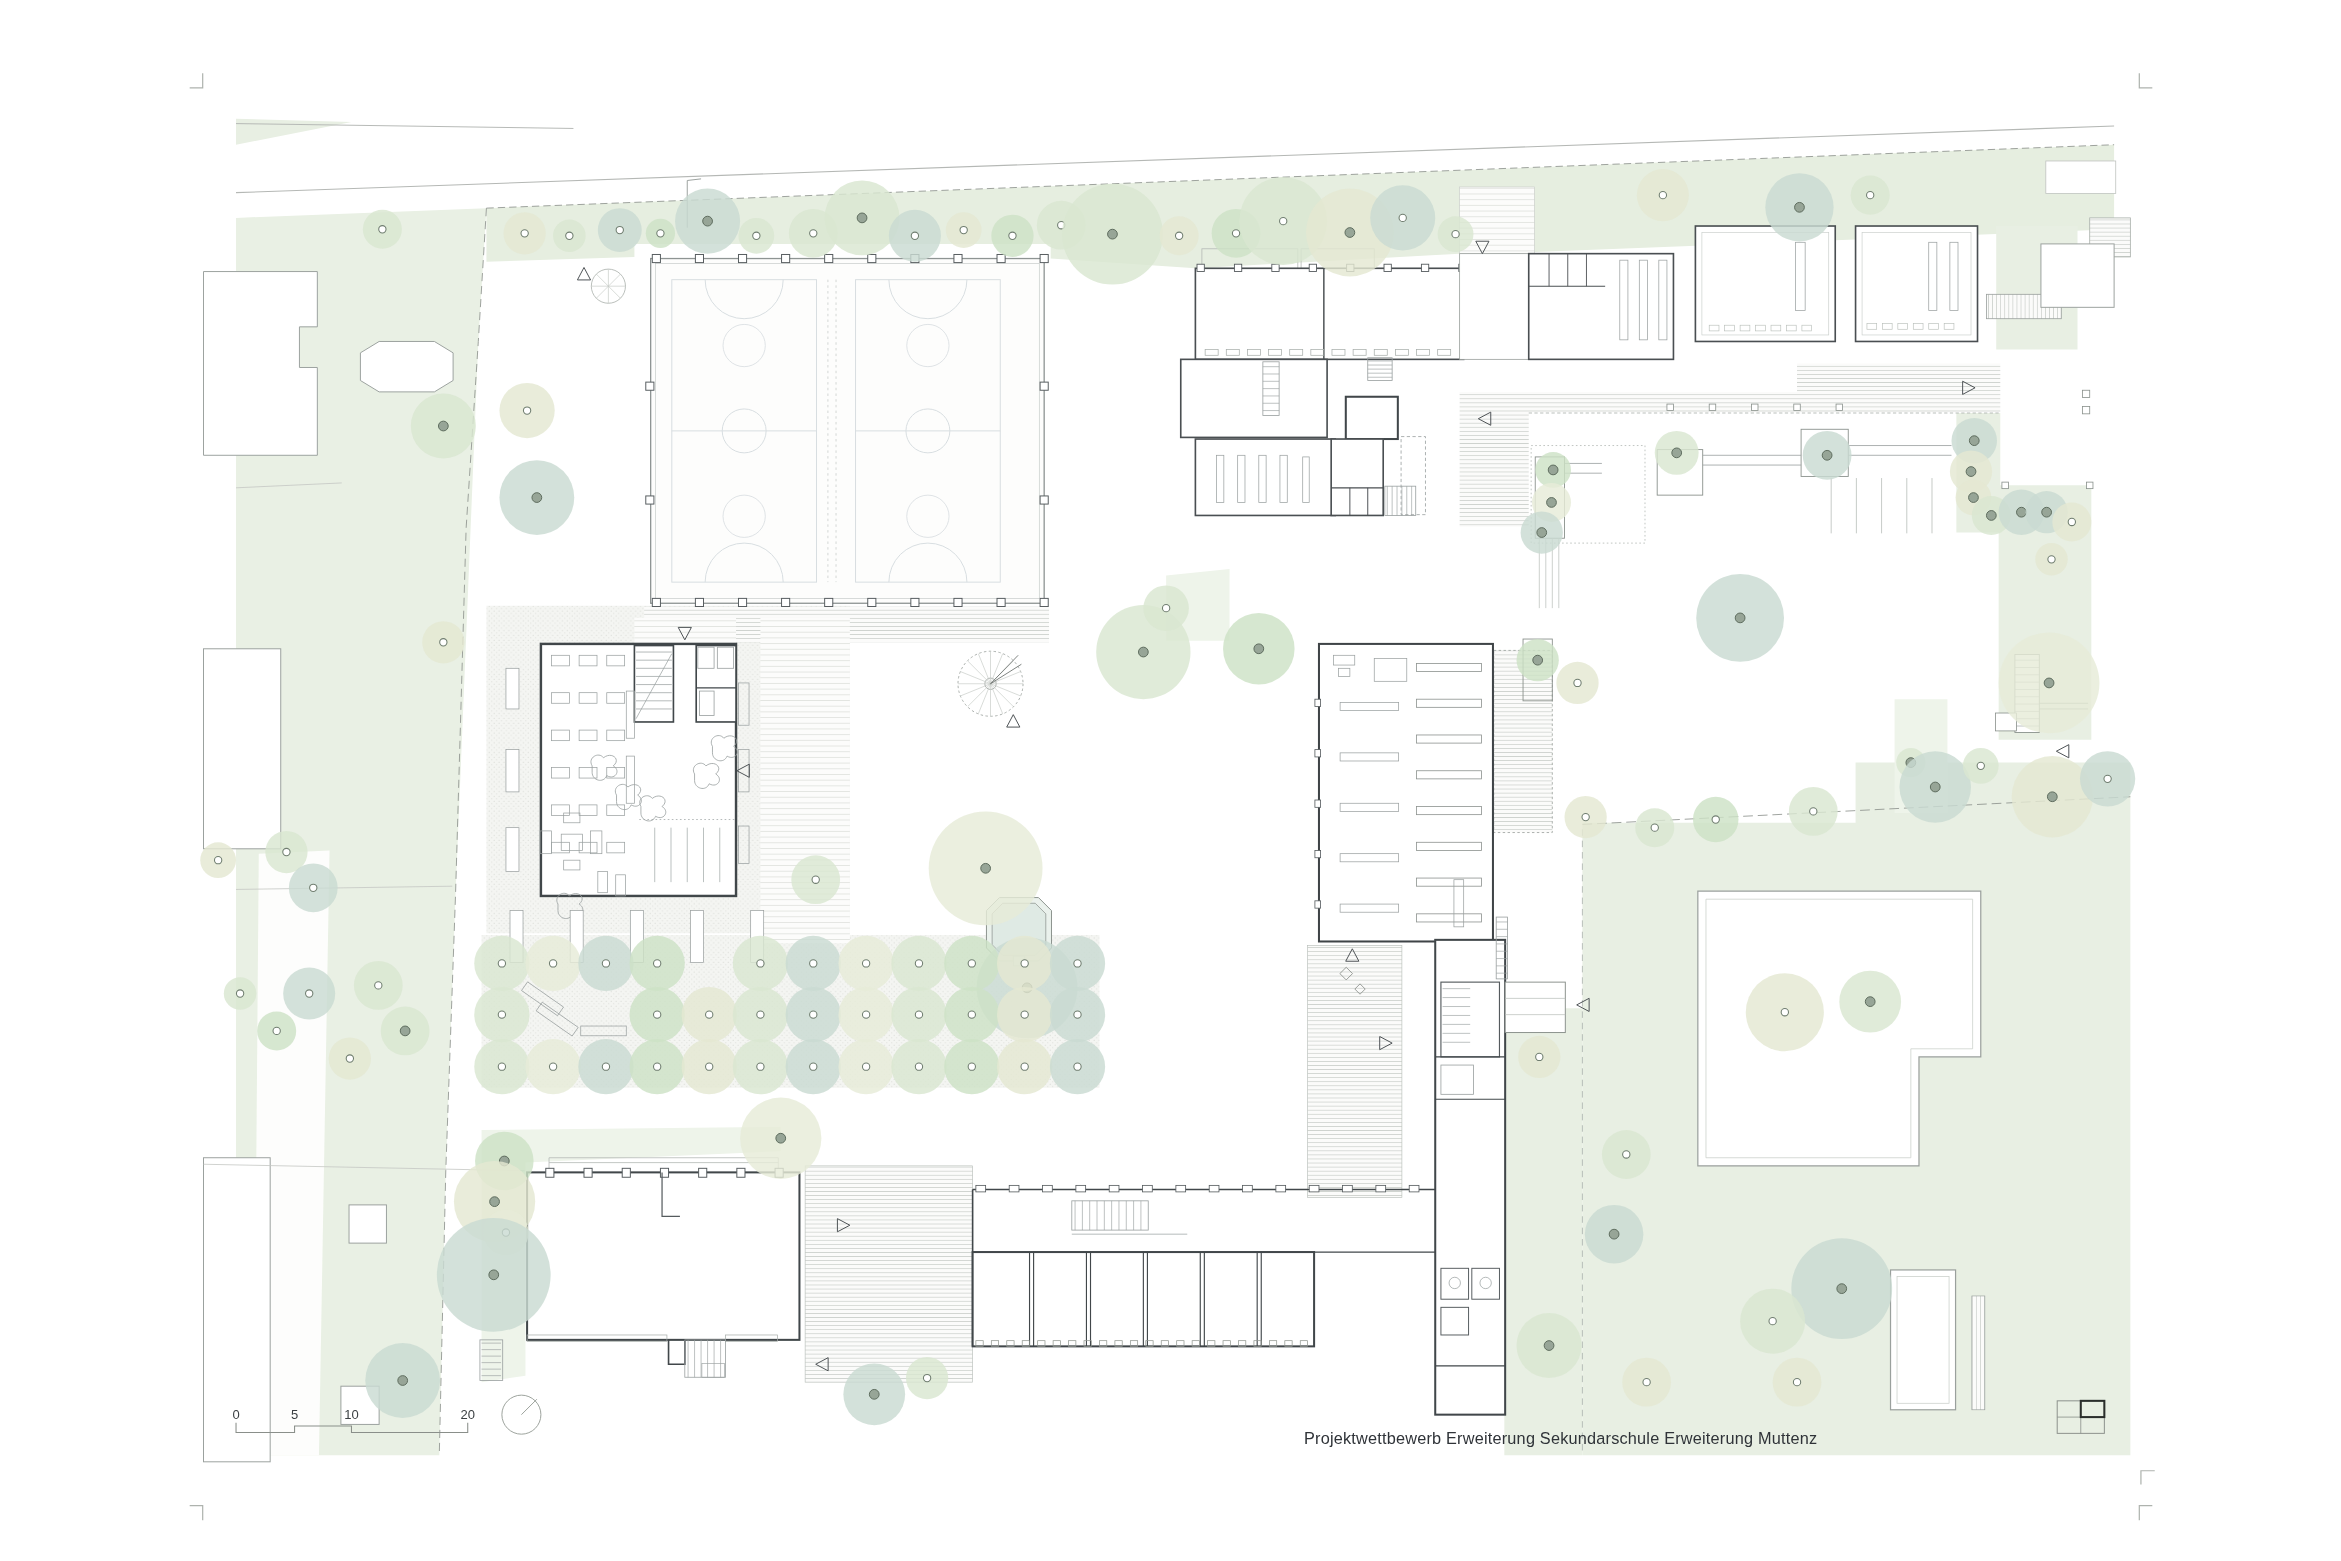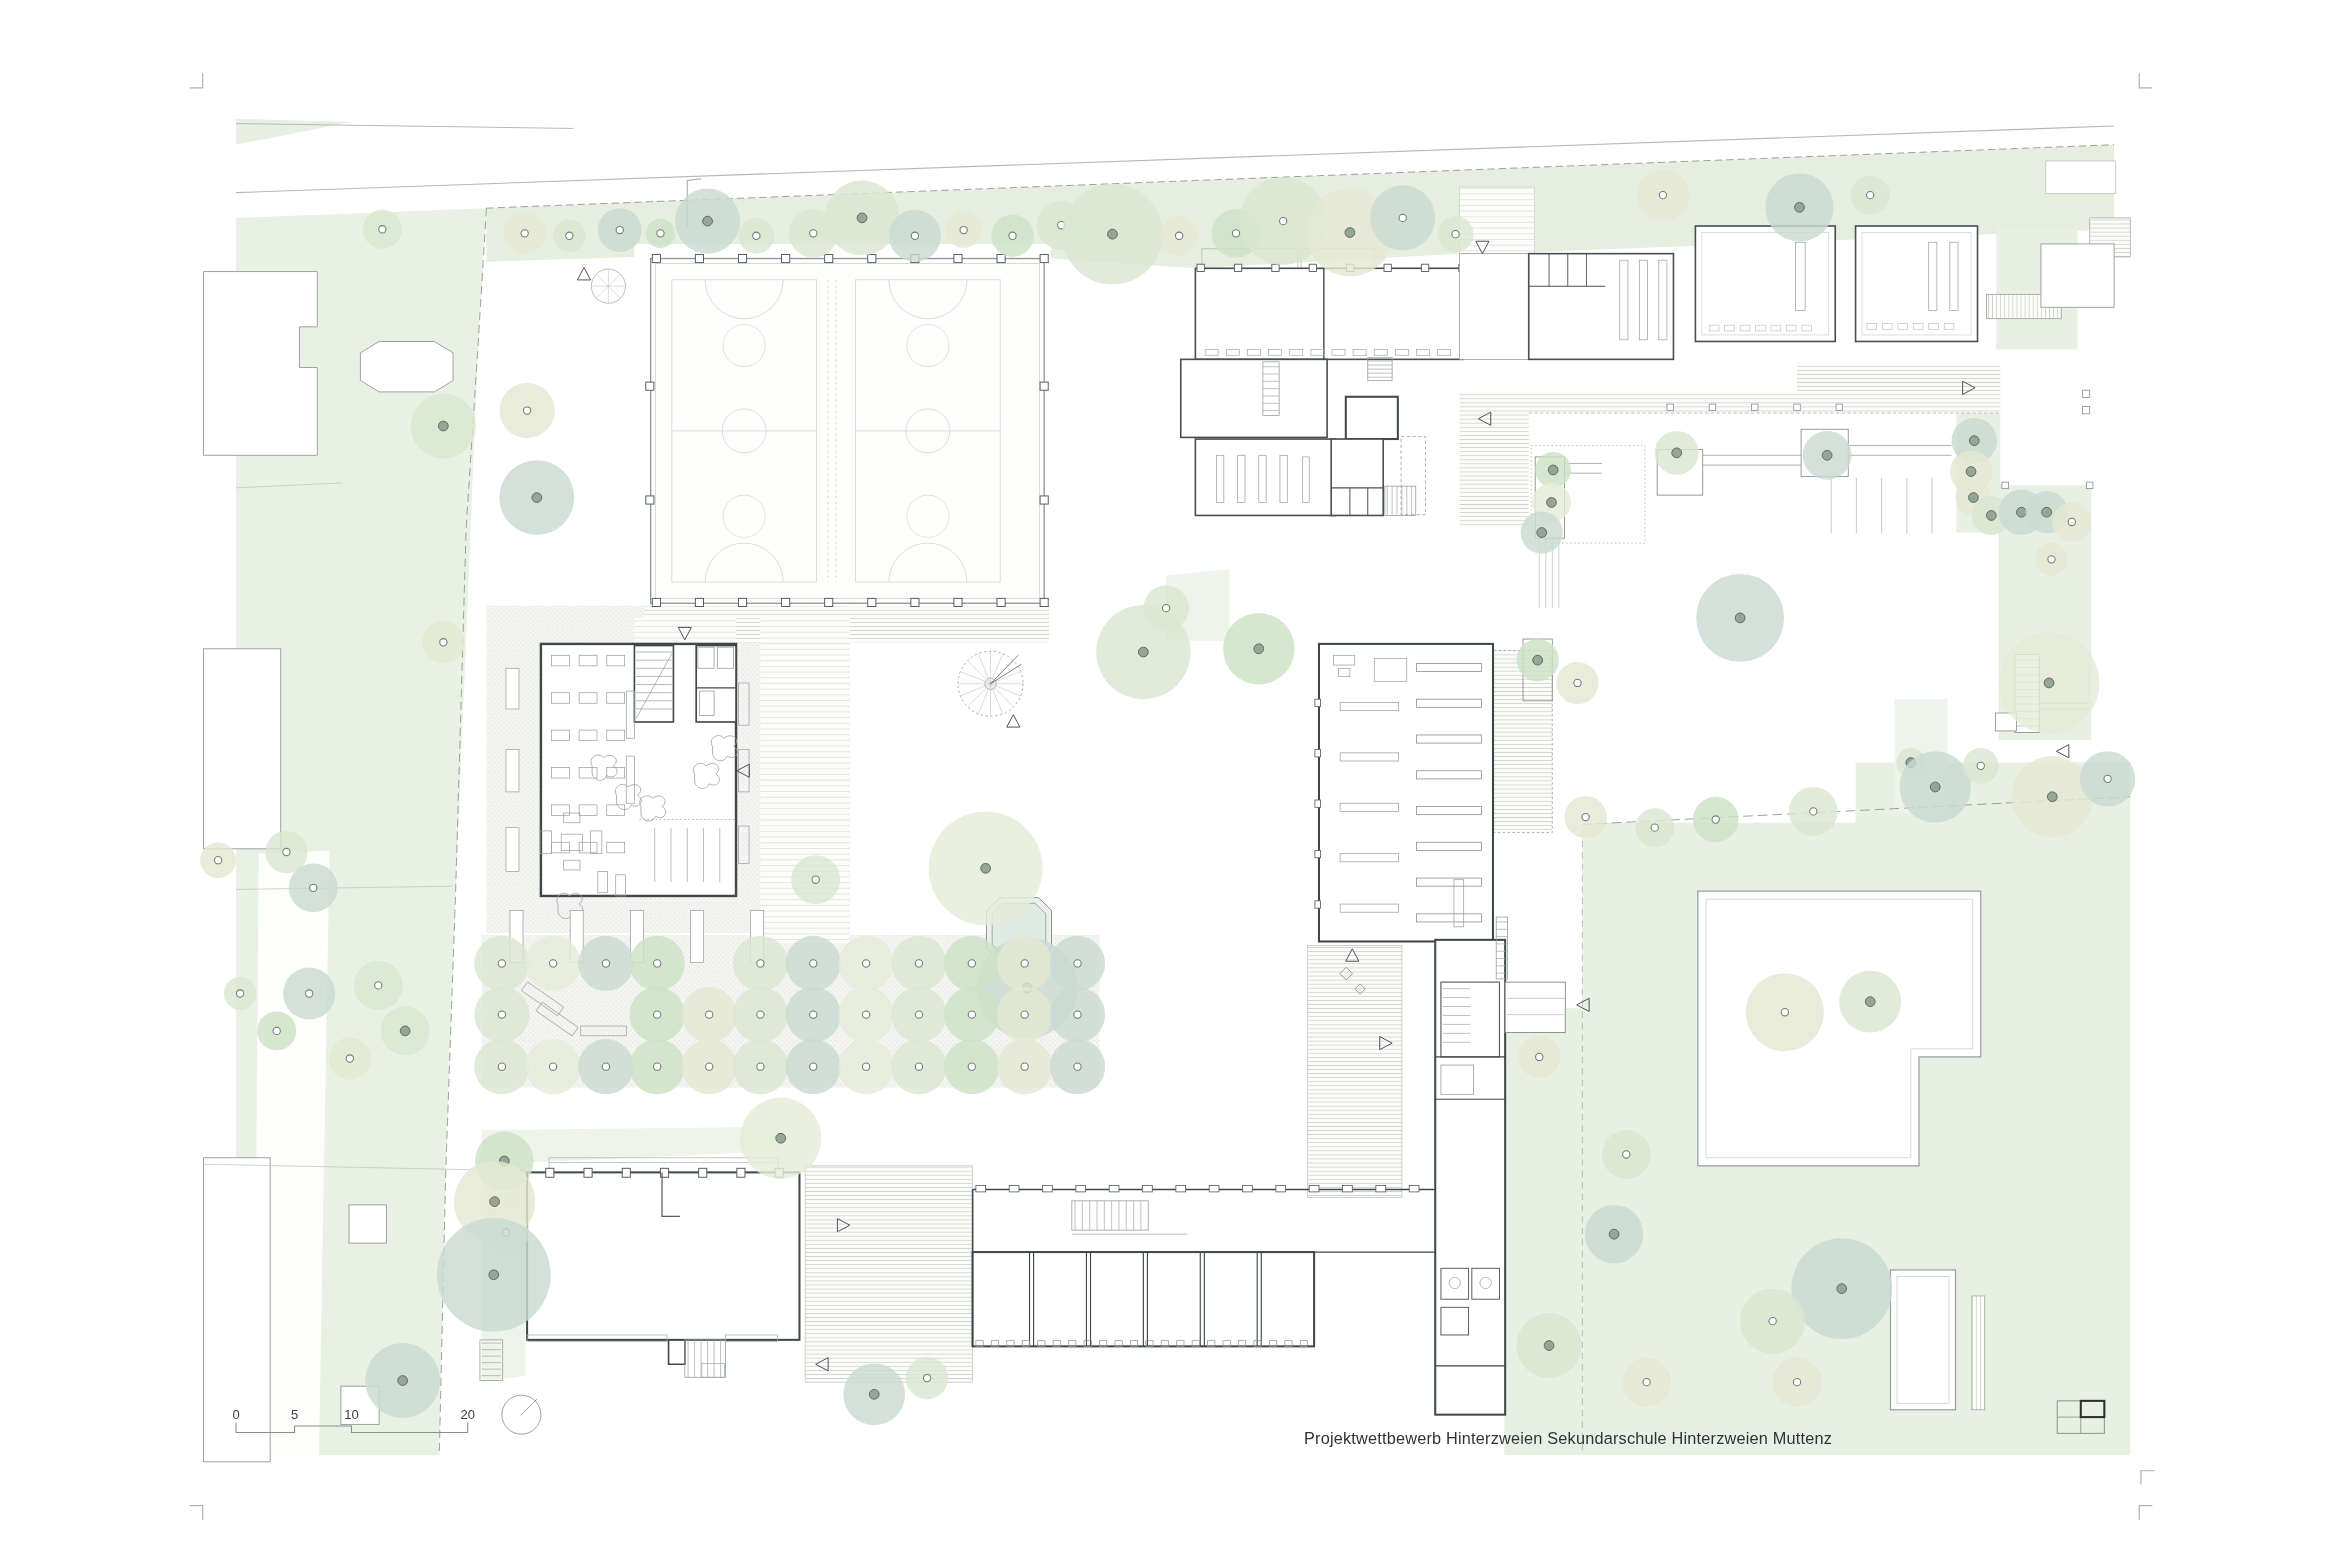--- a/index.html
+++ b/index.html
@@ -1278,15 +1278,15 @@
         <line x1="2559" y1="1723" x2="2559" y2="1763" fill="none" stroke="#8a8f8a" stroke-width="1"></line>
         <line x1="2530" y1="1743" x2="2588" y2="1743" fill="none" stroke="#8a8f8a" stroke-width="1"></line>
         <rect x="2559" y="1723" width="29" height="20" fill="none" stroke="#2a2e2b" stroke-width="2.5"></rect>
         <path d="M233,108 H249 V90" fill="none" stroke="#aeb3ae" stroke-width="1.5"></path>
         <path d="M2647,108 H2631 V90" fill="none" stroke="#aeb3ae" stroke-width="1.5"></path>
         <path d="M233,1852 H249 V1870" fill="none" stroke="#aeb3ae" stroke-width="1.5"></path>
         <path d="M2647,1852 H2631 V1870" fill="none" stroke="#aeb3ae" stroke-width="1.5"></path>
         <path d="M2633,1826 V1809 H2650" fill="none" stroke="#aeb3ae" stroke-width="1.5"></path>
       </g>
     </svg>
-  <div class="title">Projektwettbewerb Hinterzweien Sekundarschule Hinterzweien Muttenz</div>
+  <div class="title">Projektwettbewerb Erweiterung Sekundarschule Erweiterung Muttenz</div>
 </div>
 
 
 </body></html>

